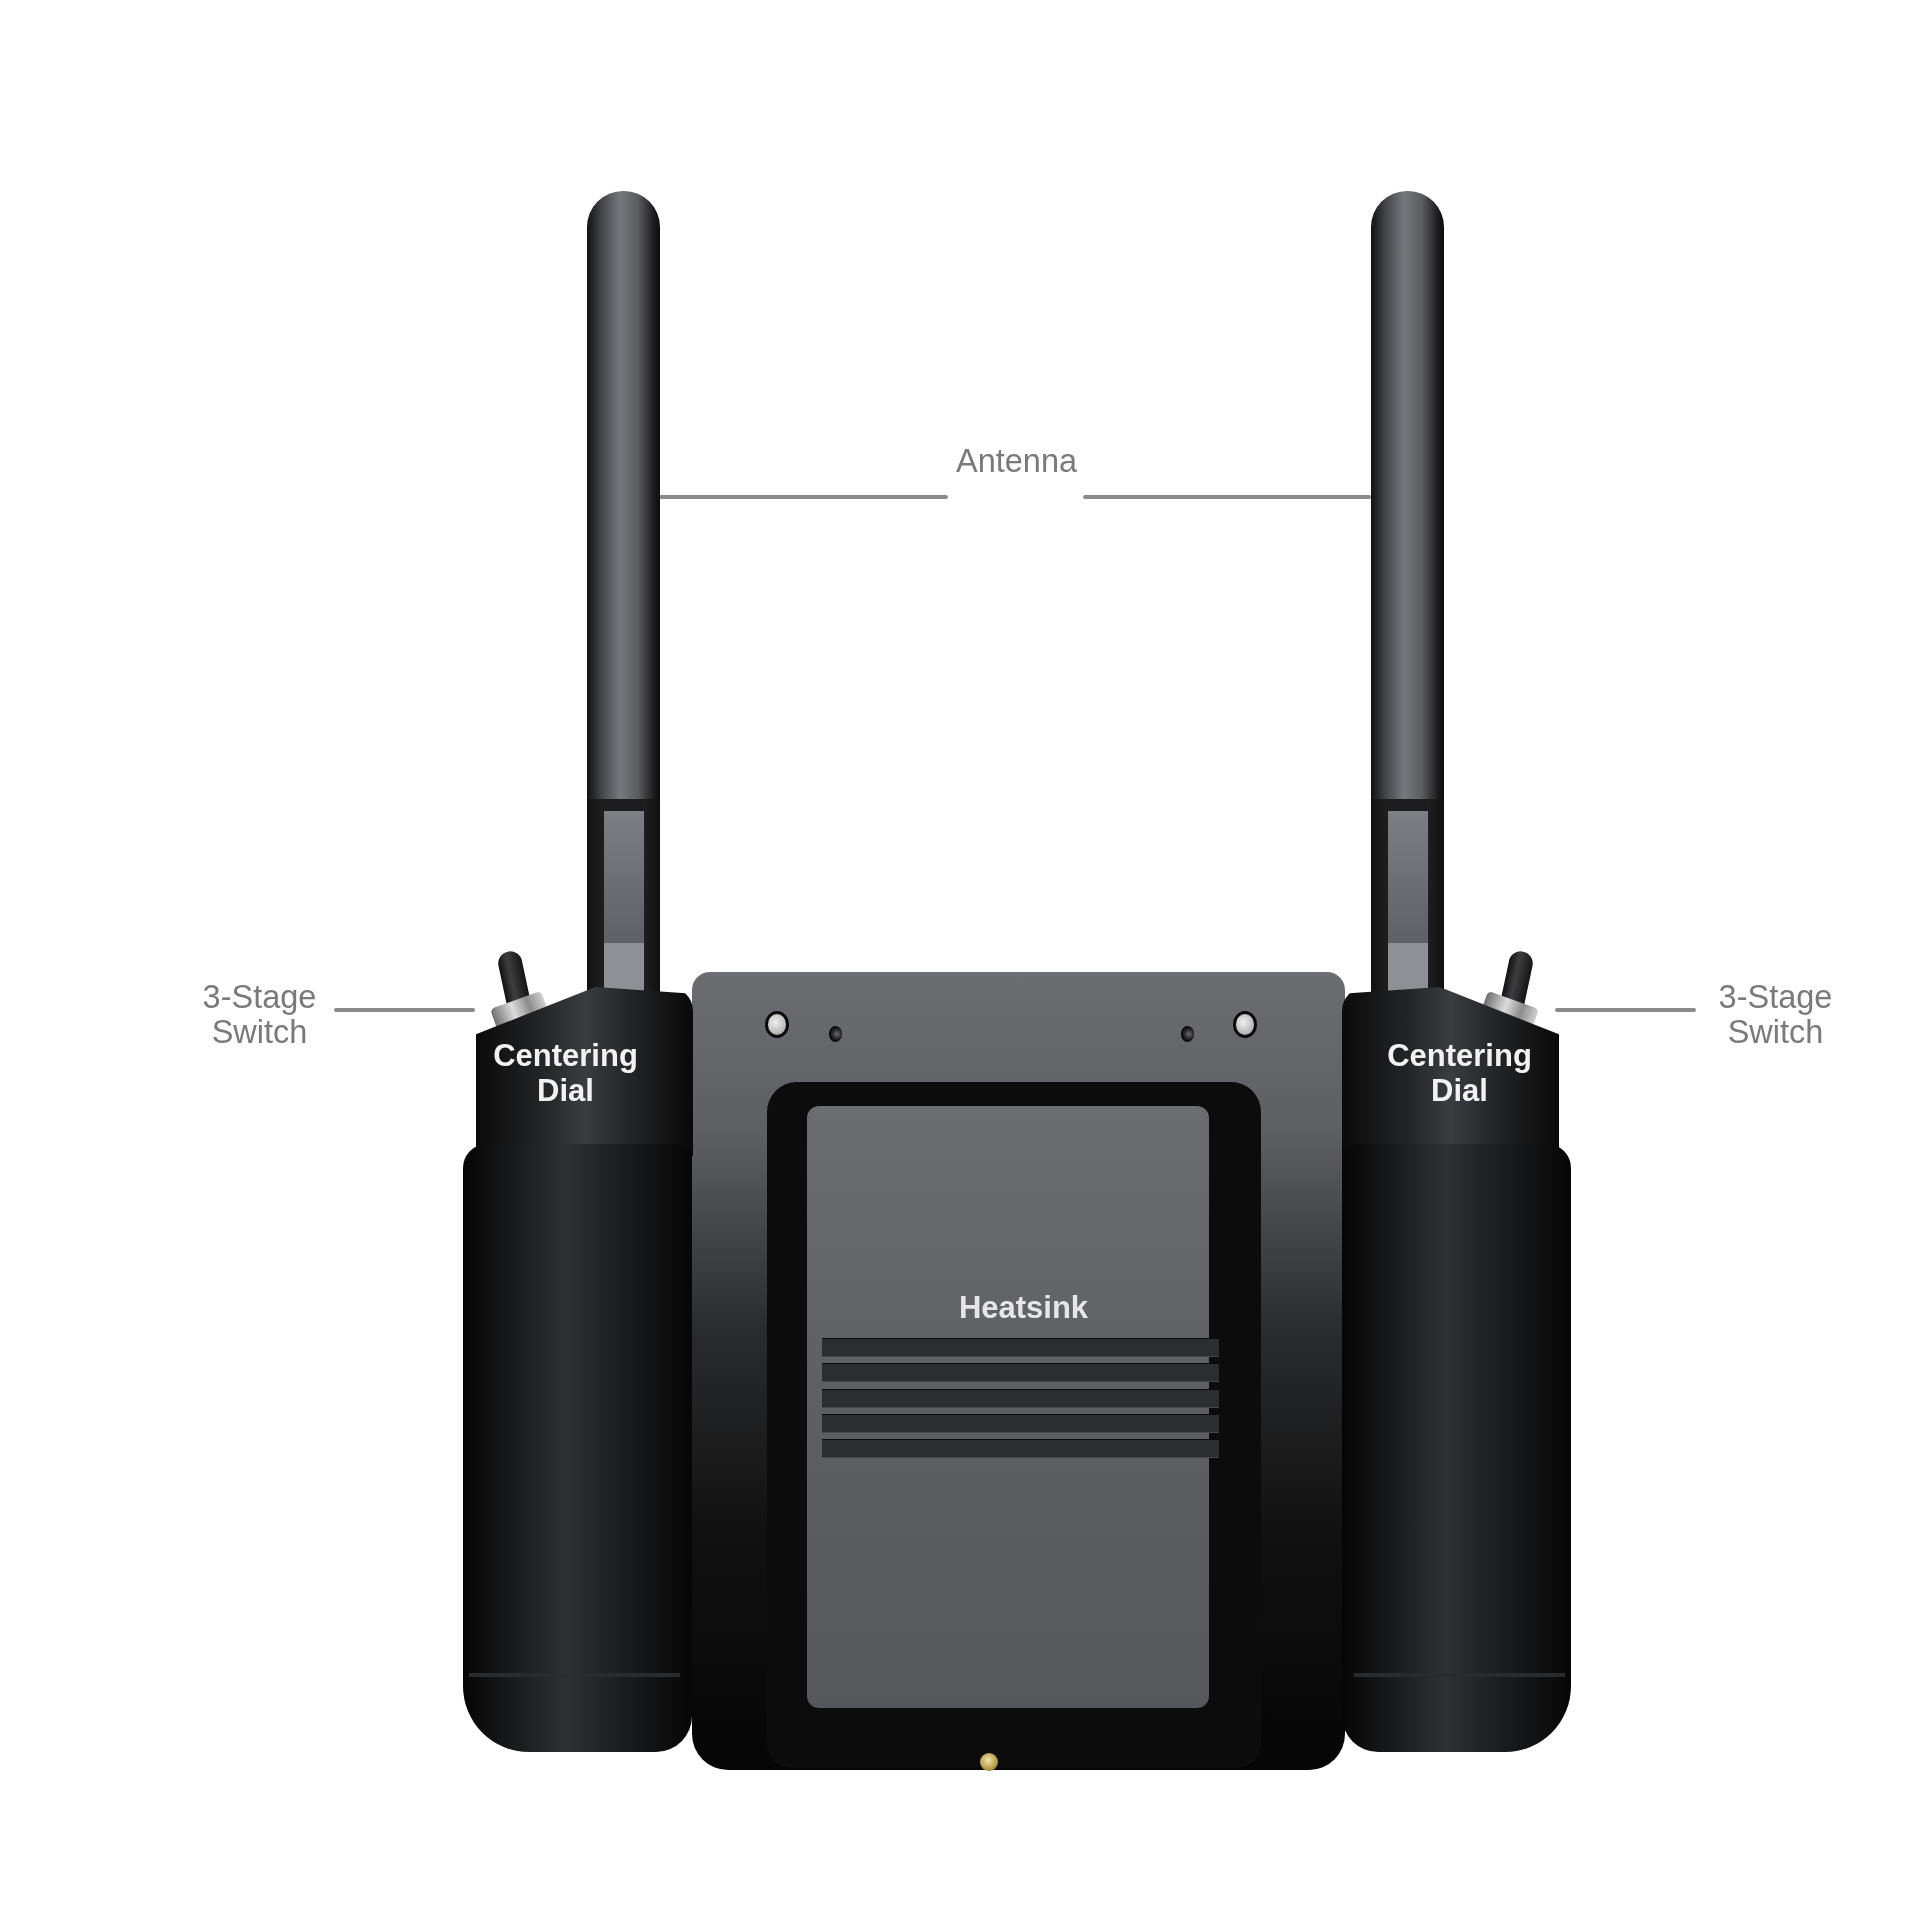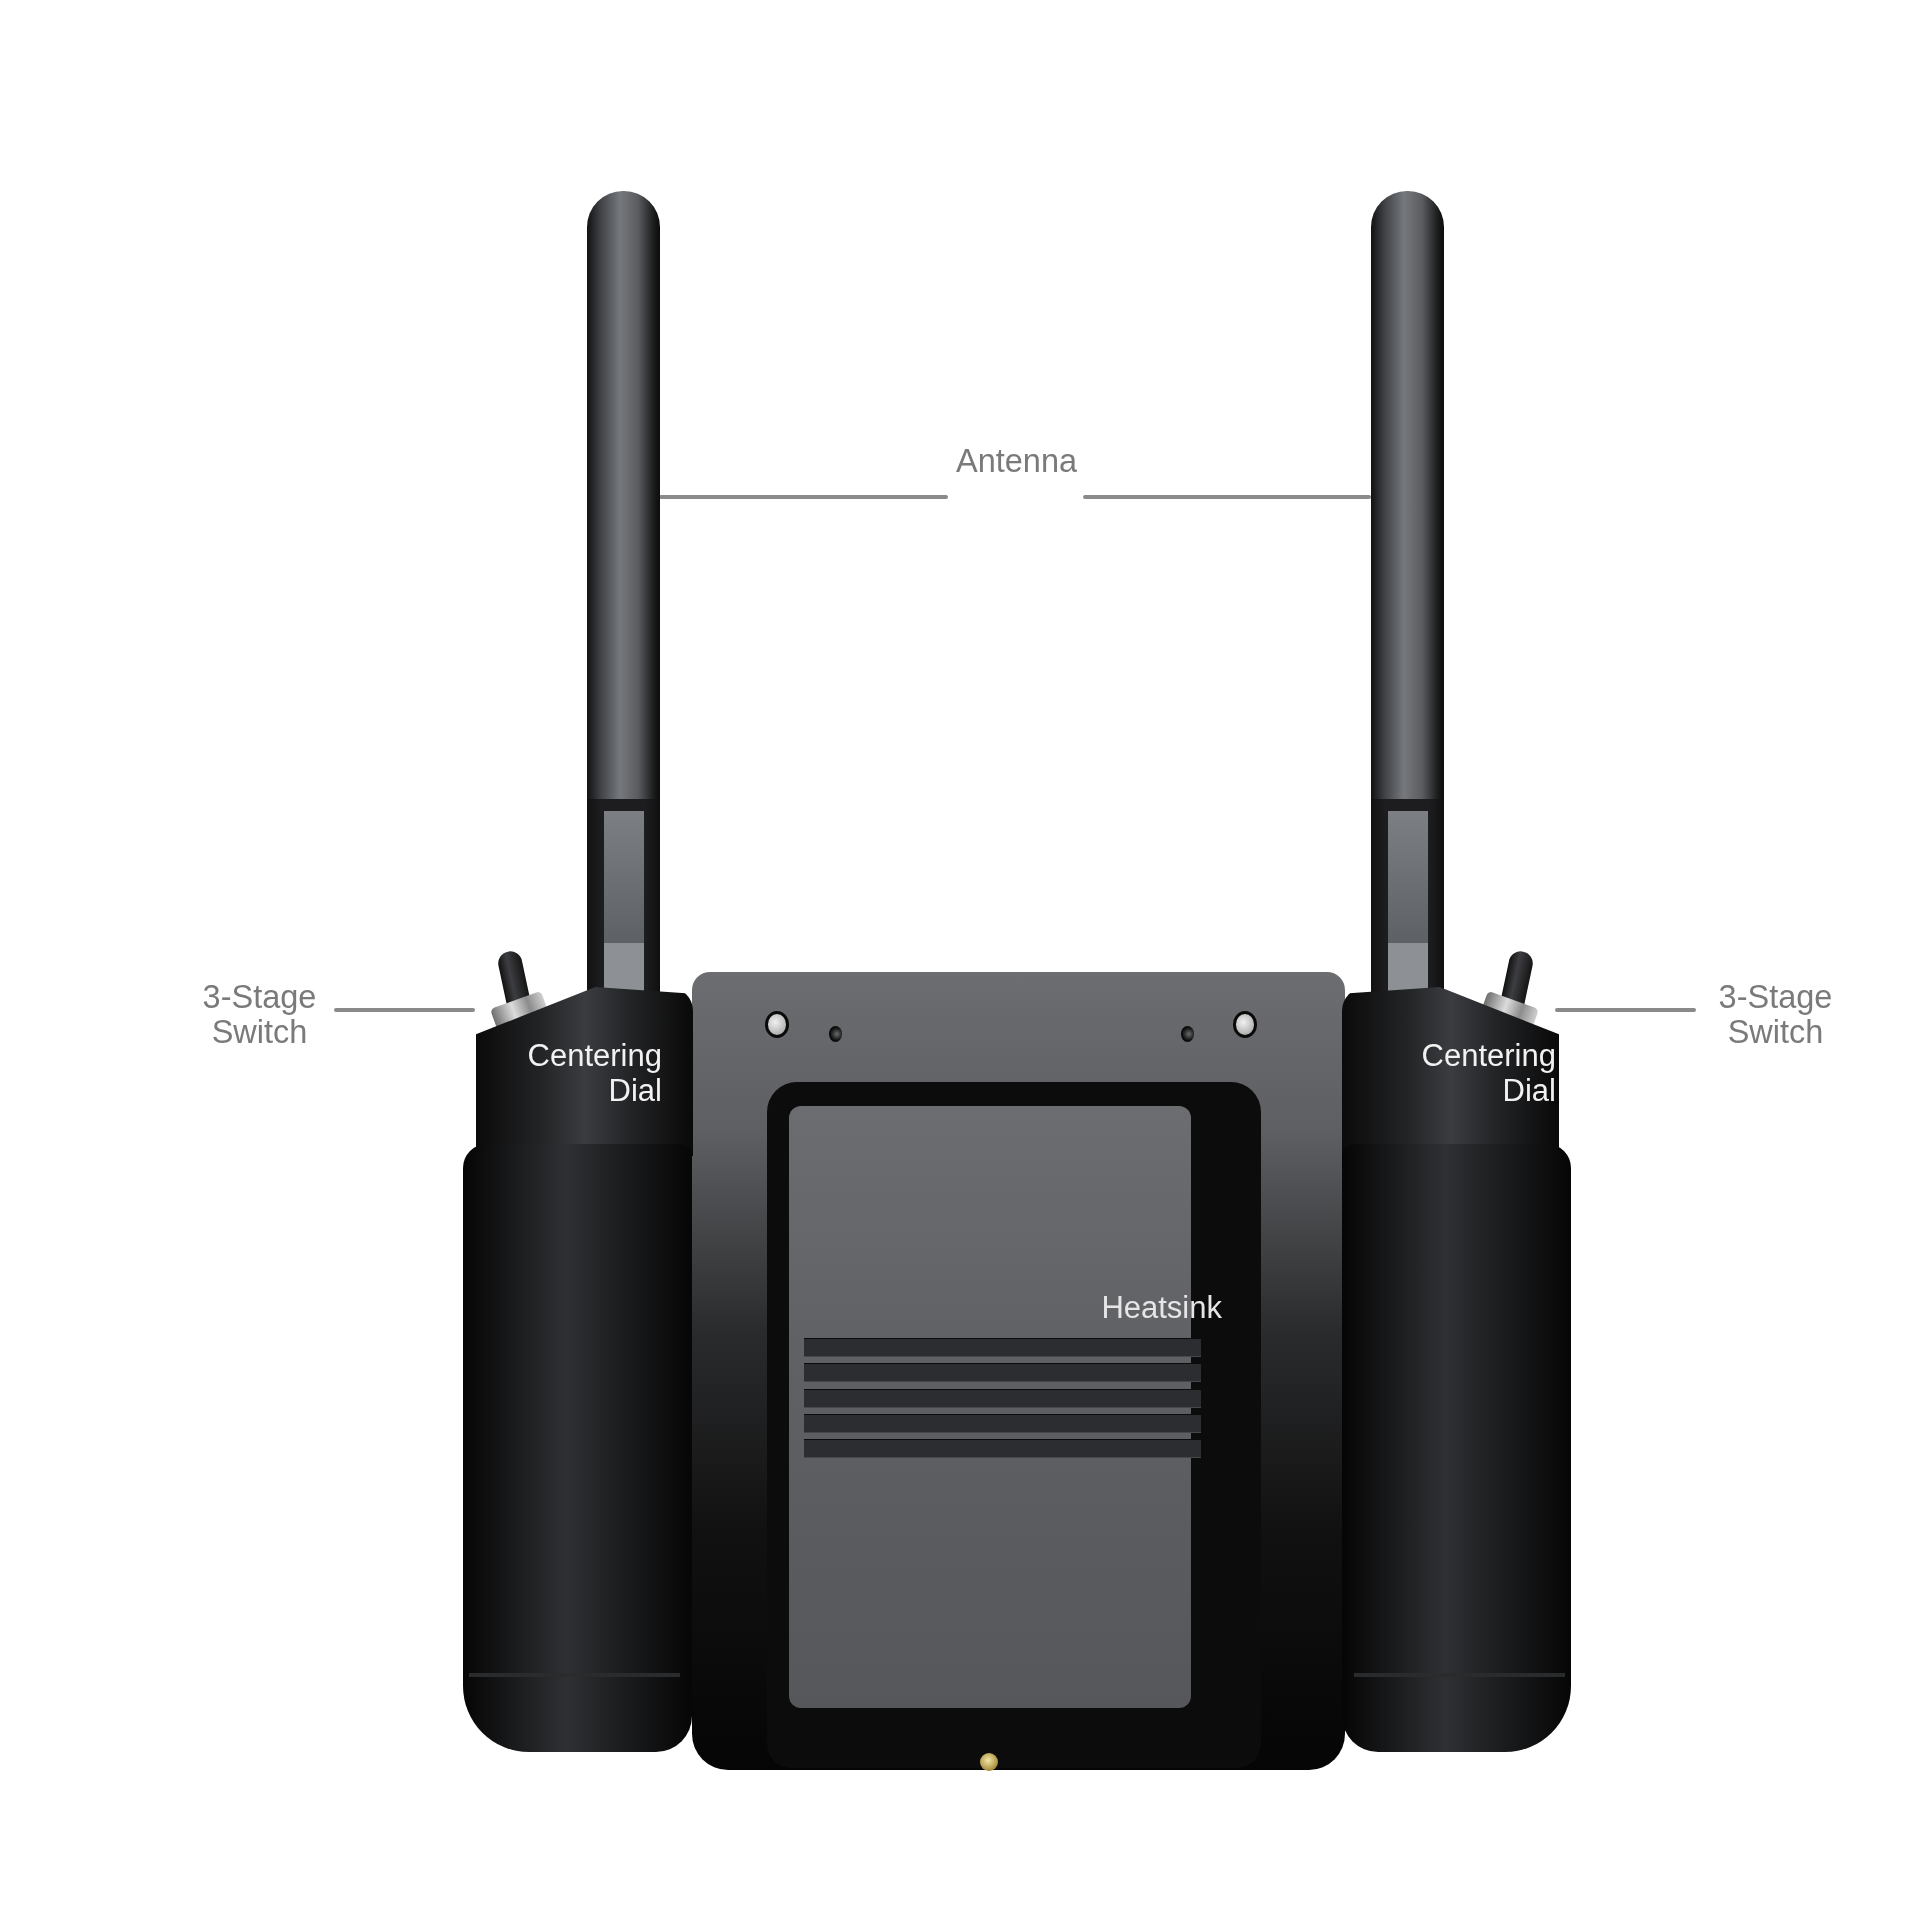--- a/index.html
+++ b/index.html
@@ -1,20 +1,20 @@
 <!DOCTYPE html>
 <html style="font-size:9.6px"><head>
 <meta charset="utf-8">
 <style>
   html,body{margin:0;padding:0;background:#ffffff;}
   body{width:1926px;height:1926px;position:relative;overflow:hidden;font-family:"Liberation Sans","DejaVu Sans",sans-serif;}
   .abs{position:absolute;}
   .callout{color:#7a7a7a;font-weight:normal;font-size:32.5px;line-height:35px;text-align:center;}
   .leader{background:#8a8a8a;height:4.2px;border-radius:2.4px;}
-  .onbody{color:#f2f2f2;font-weight:normal;font-size:31px;line-height:35px;text-align:right;}
+  .onbody{color:#f2f2f2;font-weight:bold;font-size:31px;line-height:35px;text-align:center;}
   .antenna-rod{background:linear-gradient(90deg,#111 0%,#3e4044 18%,#75787c 45%,#5a5c60 70%,#1a1a1a 92%,#0c0c0c 100%);border-radius:36px 36px 0 0;}
   .hinge{background:linear-gradient(90deg,#111,#1d1d1f 20%,#1d1d1f 80%,#0f0f0f);}
   .hinge-inner{background:linear-gradient(180deg,#7c7f83,#5d6064);}
   .collar{background:linear-gradient(90deg,#0c0c0c,#3a3b3e 45%,#1a1a1b 70%,#0c0c0c);border-radius:3.6px;}
   .grip{background:linear-gradient(90deg,#050505 0%,#1c1d1f 25%,#2e3033 45%,#1b1c1e 70%,#060606 100%);}
   .grip-top{background:linear-gradient(90deg,#0a0a0a 0%,#232426 30%,#3a3c40 50%,#222325 72%,#090909 100%);}
   .body-frame{background:linear-gradient(180deg,#6c6d70 0%,#5e5f62 20%,#2a2b2d 45%,#111 70%,#050505 100%);}
   .panel{background:linear-gradient(180deg,#6b6d71 0%,#5e6064 45%,#55575b 100%);}
   .vent{background:#2c2d30;border-top:1.8px solid #0b0b0c;border-bottom:1.8px solid #46474a;}
   .screw{border-radius:50%;border:3px solid #0a0a0a;background:radial-gradient(circle at 40% 40%,#f0f0f0,#9a9a9a);}
@@ -58,21 +58,21 @@
 </div>
 
 <div class="abs body-frame" style="left:692px;top:972px;width:653px;height:798px;border-radius:18px 18px 36px 36px;">
   <div class="abs screw" style="left:73px;top:39px;width:18px;height:20.5px;"></div>
   <div class="abs hole" style="left:137px;top:54px;width:13.2px;height:15.6px;"></div>
   <div class="abs hole" style="left:489px;top:54px;width:13.2px;height:15.6px;"></div>
   <div class="abs screw" style="left:541px;top:39px;width:18px;height:20.5px;"></div>
 </div>
 
 <div class="abs" style="left:767px;top:1082px;width:494px;height:686px;background:#0c0c0d;border-radius:30px 30px 24px 24px;">
-  <div class="abs panel" style="left:22px;top:24px;width:402px;height:602px;border-radius:12px;">
+  <div class="abs panel" style="left:40px;top:24px;width:402px;height:602px;border-radius:12px;">
     <div class="abs onbody" style="left:0;top:184px;width:433px;color:#e6e6e6;">Heatsink</div>
     <div class="abs" style="left:15px;top:232px;width:397px;height:132px;">
       <div class="abs vent" style="left:0;top:0;width:397px;height:17px;"></div>
       <div class="abs vent" style="left:0;top:25px;width:397px;height:17px;"></div>
       <div class="abs vent" style="left:0;top:51px;width:397px;height:17px;"></div>
       <div class="abs vent" style="left:0;top:76px;width:397px;height:17px;"></div>
       <div class="abs vent" style="left:0;top:101px;width:397px;height:17px;"></div>
     </div>
   </div>
 </div>

